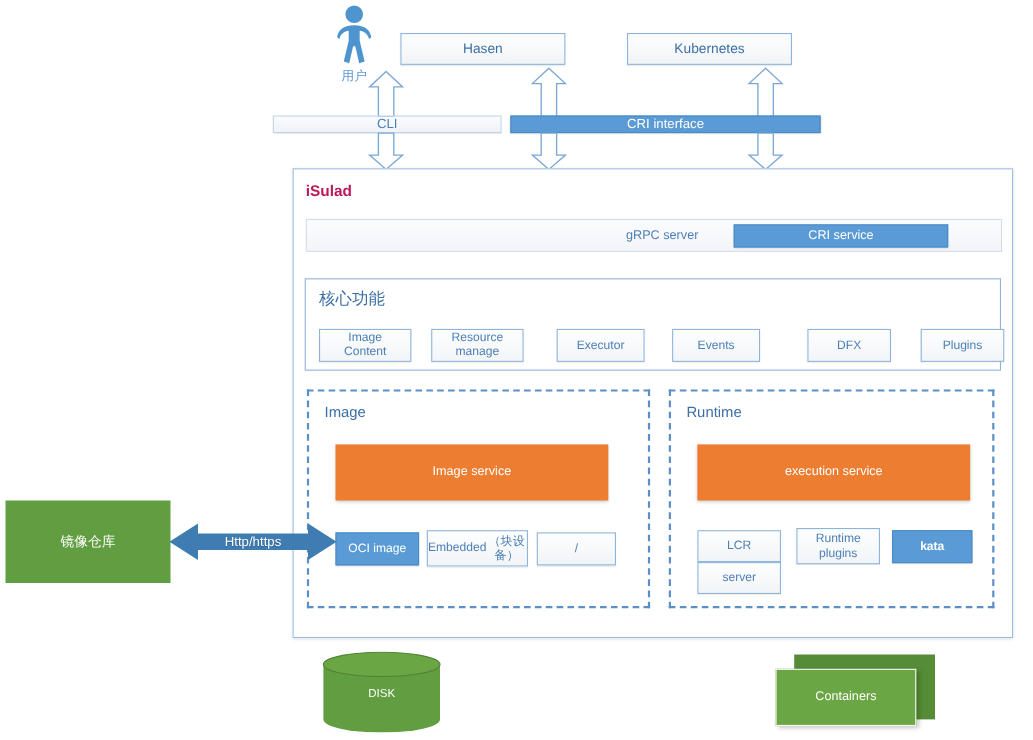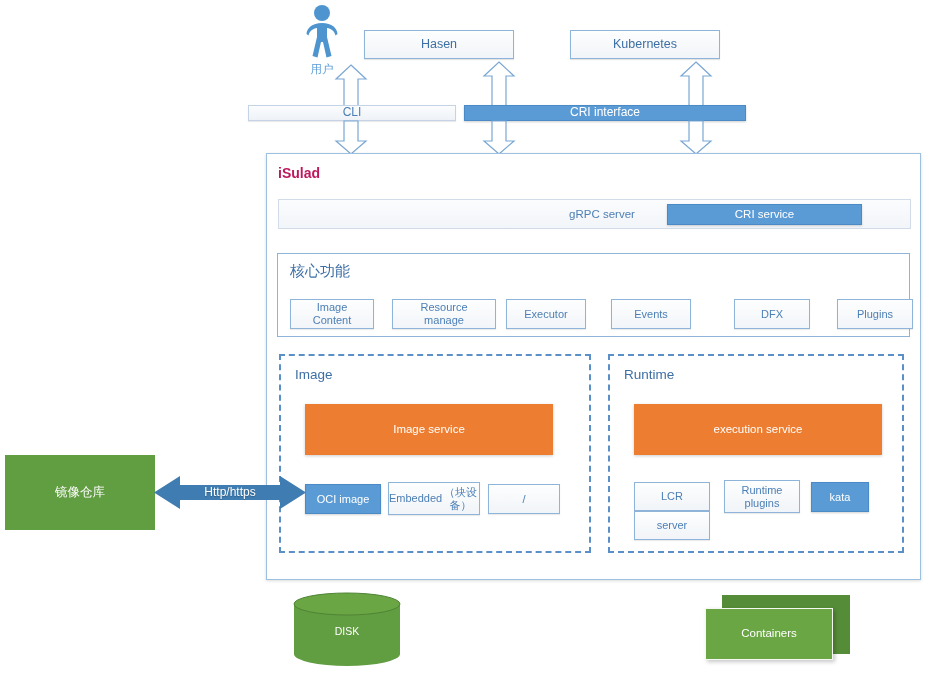--- a/index.html
+++ b/index.html
@@ -244,21 +244,21 @@
       </div>
     </div>
 
     <div class="abs core-group" style="left:10px; top:99px; width:633px; height:84px;">
       <div class="abs core-title" style="left:12px; top:8px;">核心功能</div>
 
       <div class="abs corebox ctr" style="left:12px; top:45px; width:84px; height:30px; flex-direction:column;">
         <span>Image</span>
         <span>Content</span>
       </div>
-      <div class="abs corebox ctr" style="left:114px; top:45px; width:104px; height:30px; flex-direction:column;">
+      <div class="abs corebox ctr" style="left:114px; top:45px; width:84px; height:30px; flex-direction:column;">
         <span>Resource</span>
         <span>manage</span>
       </div>
       <div class="abs corebox ctr" style="left:228px; top:45px; width:80px; height:30px;">
         <span>Executor</span>
       </div>
       <div class="abs corebox ctr" style="left:333px; top:45px; width:80px; height:30px;">
         <span>Events</span>
       </div>
       <div class="abs corebox ctr" style="left:456px; top:45px; width:76px; height:30px;">
@@ -298,21 +298,21 @@
       <div class="abs litebox ctr" style="left:24px; top:126px; width:76px; height:29px;">
         <span>LCR</span>
       </div>
       <div class="abs litebox ctr" style="left:24px; top:155px; width:76px; height:29px;">
         <span>server</span>
       </div>
       <div class="abs litebox ctr" style="left:114px; top:124px; width:76px; height:33px; flex-direction:column;">
         <span>Runtime</span>
         <span>plugins</span>
       </div>
-      <div class="abs bluebox ctr" style="left:201px; top:126px; width:58px; height:30px;">
+      <div class="abs bluebox ctr" style="left:201px; top:126px; width:73px; height:30px;font-weight:bold;">
         <span>kata</span>
       </div>
     </div>
 
   </div>
 
   <div class="abs greenbox ctr" style="left:5px; top:455px; width:150px; height:75px;">
     <span>镜像仓库</span>
   </div>
 

